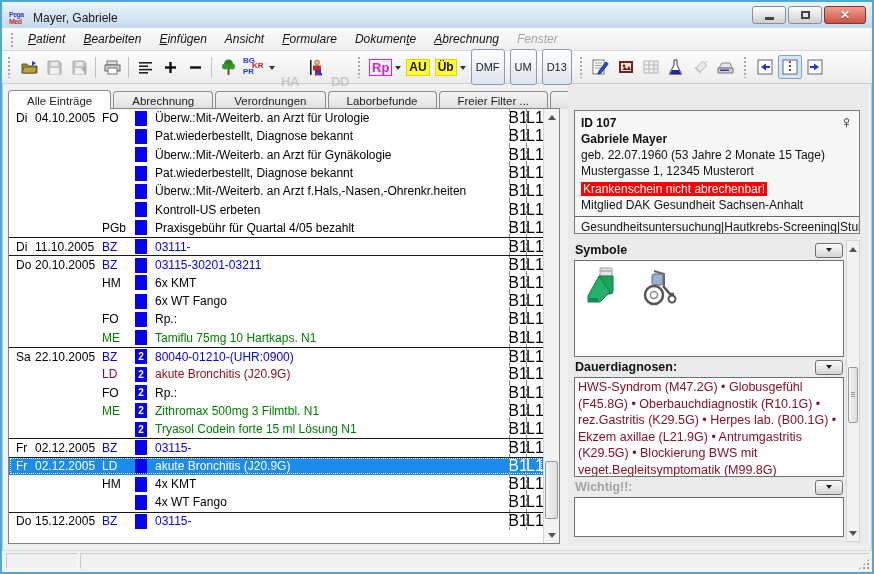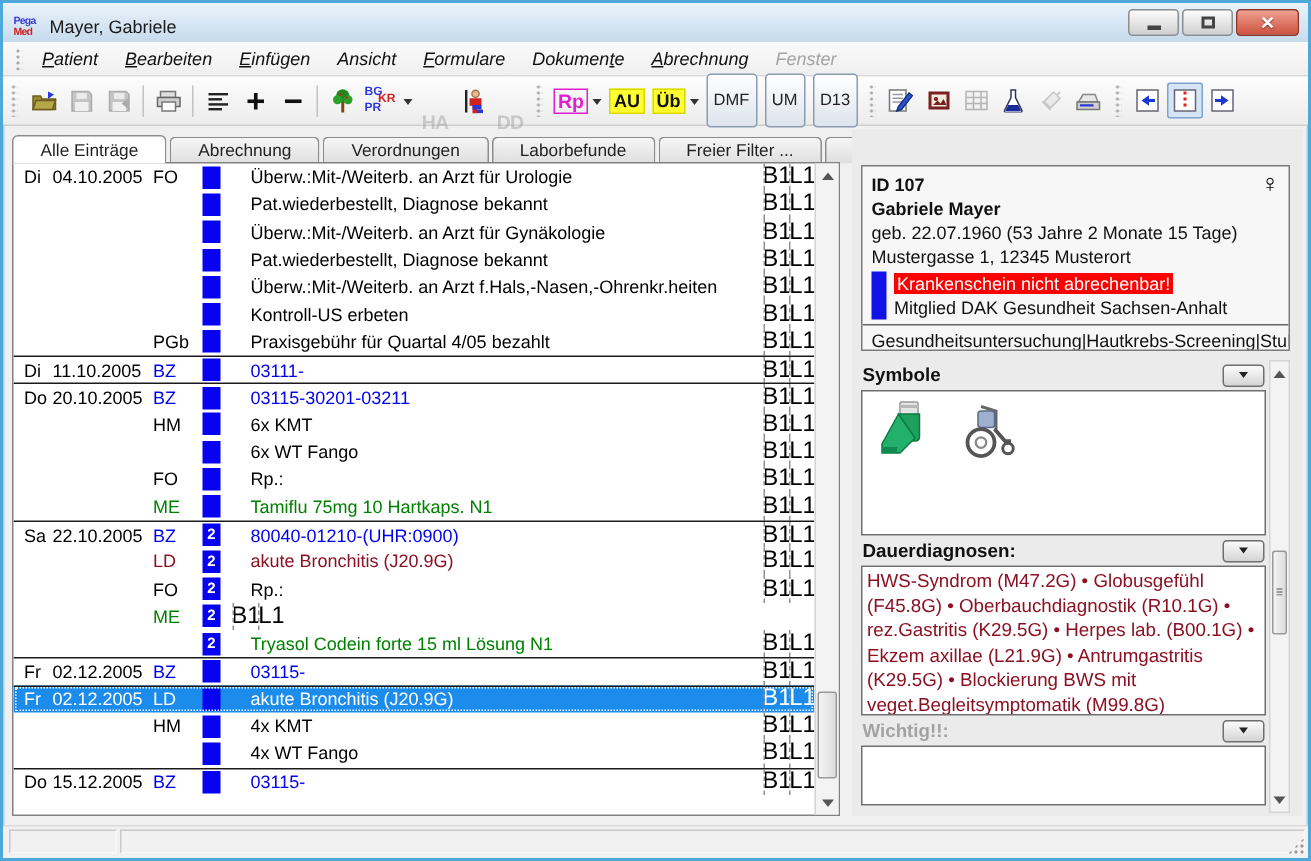--- a/index.html
+++ b/index.html
@@ -62,41 +62,41 @@
   .rows{position:absolute;left:0;top:0;right:16px;bottom:0;overflow:hidden;}
   .row{display:flex;height:18.3px;align-items:center;position:relative;}
   .row.sep{border-top:1px solid #1a1a1a;}
   .row.sel{background:#1b8ceb;outline:1px dotted #fff;outline-offset:-2px;}
   .row.sel .cell, .row.sel .c-k,.row.sel .c-b,.row.sel .c-g,.row.sel .c-m{color:#fff !important;}
   .cell{white-space:nowrap;overflow:hidden;}
   .cd{width:26px;padding-left:7px;}
   .cdate{width:67px;}
   .ccat{width:33px;}
   .cmark{width:20px;display:flex;align-items:center;}
-  .ctext{flex:1;margin-left:12px;}
+  .ctext{flex:1;}
   .cb1,.cl1{width:17px;text-align:center;font-size:16px;border-left:1px dashed #8f8f8f;
     align-self:stretch;display:flex;align-items:center;justify-content:center;color:#000;}
   .mark{width:12px;height:15px;background:#0703f0;display:flex;align-items:center;justify-content:center;
     color:#fff;font-size:10px;font-weight:bold;}
   .c-k{color:#000;} .c-b{color:#0000ee;} .c-g{color:#008000;} .c-m{color:#8b1122;}
   
   .vscroll{position:absolute;top:0;bottom:0;right:0;width:16px;background:#f3f3f3;border-left:1px solid #d5d5d5;}
   .sb-btn{position:absolute;left:0;right:0;height:15px;display:flex;align-items:center;justify-content:center;}
   .sb-btn.up{top:0;} .sb-btn.down{bottom:0;}
   .tri-up{width:0;height:0;border:4px solid transparent;border-bottom:5px solid #555;margin-top:-3px;}
   .tri-down{width:0;height:0;border:4px solid transparent;border-top:5px solid #555;margin-bottom:-3px;}
   .sb-thumb{position:absolute;left:1px;width:13px;border:1px solid #9a9a9a;border-radius:2px;
     background:linear-gradient(90deg,#f4f4f4,#dcdcdc);}
   
   .right-pane{position:absolute;left:566px;right:4px;top:84px;bottom:28px;background:#ebebeb;}
   .info-box{position:absolute;left:6px;right:8px;top:24px;height:124px;background:#f7f7f7;
     border:1px solid #7b7b7b;padding:4px 6px 0;line-height:16px;overflow:hidden;}
   .iname{font-weight:bold;}
   .gender{float:right;font-size:17px;line-height:15px;color:#000;}
-  .alertblock{display:flex;margin-top:2px;}
+  .alertblock{display:flex;margin-top:2px;flex-direction:column;}
   .bluebar{width:10px;background:#1012e8;margin-right:5px;}
   .alert-red{background:#ff0000;color:#fff;padding:0 2px;}
   .screenings{border-top:1px solid #666;margin:3px -6px 0;padding:2px 6px 0;white-space:nowrap;overflow:hidden;}
   .sections{position:absolute;left:6px;right:8px;top:154px;bottom:2px;}
   .sec-head{display:flex;justify-content:space-between;align-items:center;height:20px;padding:0 1px;}
   .sec-title{font-weight:bold;font-size:12.5px;}
   .sec-title.dim{color:#a3a3a3;}
   .drop-btn{width:28px;height:15px;border:1px solid #6f6f6f;border-radius:3px;
     background:linear-gradient(#fcfcfc,#d4d4d4);display:flex;align-items:center;justify-content:center;margin-right:16px;}
   .drop-btn .tri-down{border-width:3px;border-top-width:4px;margin-bottom:-2px;border-top-color:#222;}
@@ -567,20 +567,21 @@
           <div class="cb1 cell">B1</div>
           <div class="cl1 cell">L1</div>
         </div>
         <div class="row">
           <div class="cell cd c-k"></div>
           <div class="cell cdate c-k"></div>
           <div class="cell ccat c-g">ME</div>
           <div class="cmark">
             <div class="mark">2</div>
           </div>
+          <div class="cell ctext c-g">Zithromax 500mg 3 Filmtbl. N1</div>
           <div class="cb1 cell">B1</div>
           <div class="cl1 cell">L1</div>
         </div>
         <div class="row">
           <div class="cell cd c-k"></div>
           <div class="cell cdate c-k"></div>
           <div class="cell ccat c-g"></div>
           <div class="cmark">
             <div class="mark">2</div>
           </div>

